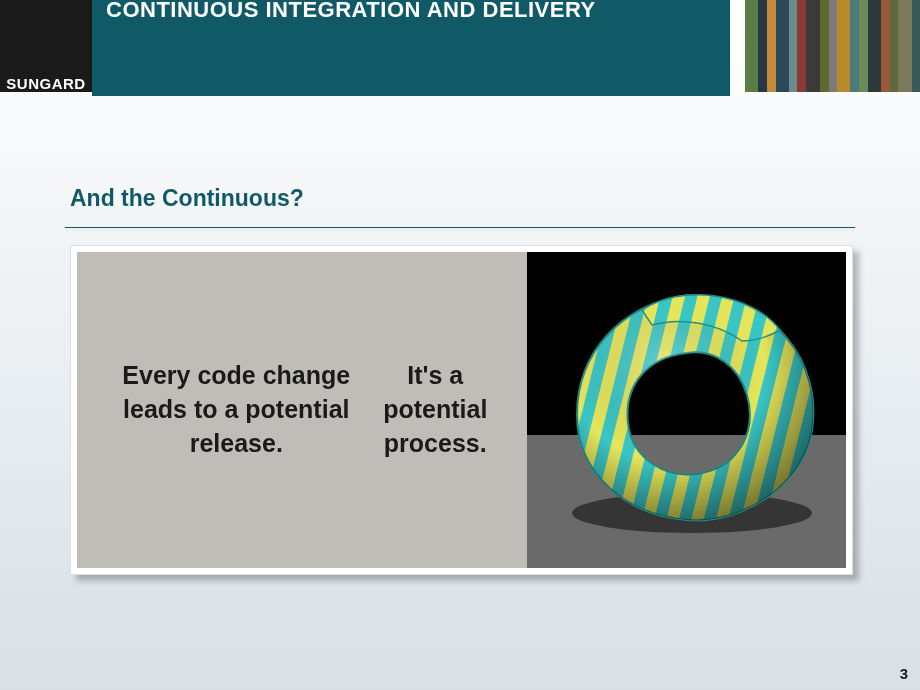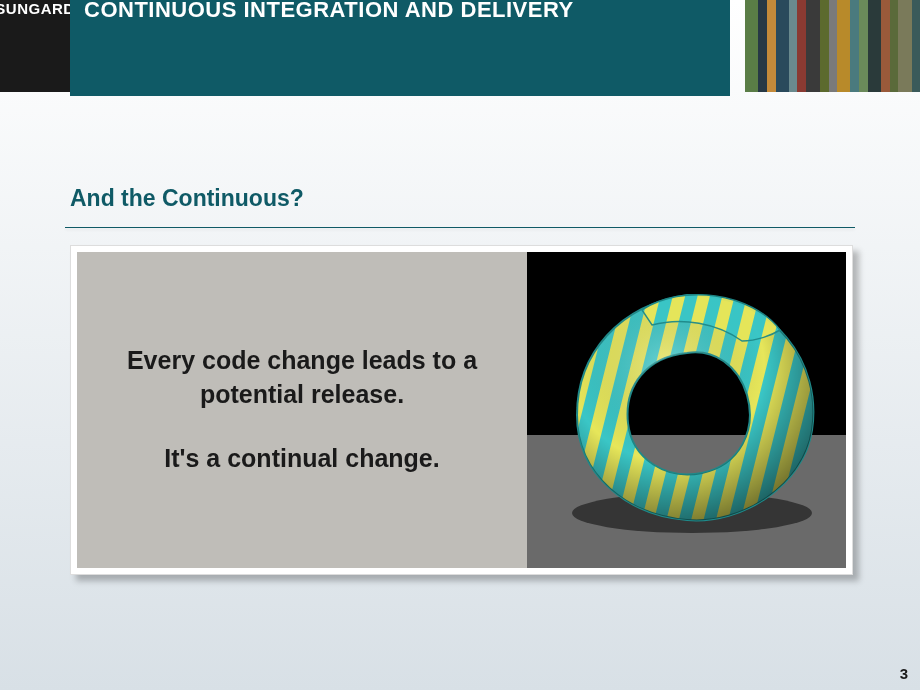--- a/index.html
+++ b/index.html
@@ -8,23 +8,23 @@
     width: 920px; height: 690px;
     background: linear-gradient(to bottom, #ffffff 0%, #d8e0e6 100%);
     position: relative;
   }
   .header {
     width: 730px; height: 92px;
     display: flex;
     align-items: center;
   }
   .logo-box {
-    width: 70px; height: 92px;
+    width: 92px; height: 92px;
     background: #1a1a1a;
-    display: flex; align-items: flex-start; justify-content: center;
+    display: flex; align-items: flex-end; justify-content: center;
   }
   .logo-text {
     color: #fff; font-weight: bold; font-size: 15px; letter-spacing: 0.5px;
   }
   .title-bar {
     flex: 1; height: 99px;
     background: #0f5a66;
     display: flex; align-items: flex-start;
     padding-left: 14px;
   }
@@ -50,21 +50,21 @@
     width: 783px; height: 330px;
     background: #fff;
     border: 1px solid #ddd;
     box-shadow: 6px 6px 6px rgba(0,0,0,0.25);
     display: flex;
     padding: 6px;
   }
   .card-left {
     flex: 1;
     background: #bfbdb8;
-    display: flex; flex-direction: column;
+    display: flex; 
     align-items: center; justify-content: center;
     text-align: center;
     padding: 20px 26px;
   }
   .body-line { color: #1a1a1a; font-weight: bold; font-size: 25px; line-height: 1.35; }
   .body-gap { height: 30px; }
   .card-right {
     width: 319px; height: 100%;
     background: #000;
     display: flex; align-items: center; justify-content: center;
@@ -112,21 +112,21 @@
       <div class="stripe" style="width: 8.75px; background: rgb(58, 90, 90);"></div>
     </div>
 
   <div class="slide-title">And the Continuous?</div>
   <div class="title-rule"></div>
 
   <div class="content-card">
     <div class="card-left">
       <div class="body-line">Every code change leads to a potential release.</div>
       <div class="body-gap"></div>
-      <div class="body-line">It's a continual change.</div>
+      <div class="body-line">It's a potential process.</div>
     </div>
     <div class="card-right">
       <div class="floor"></div>
       <svg class="mobius" width="290" height="270" viewBox="0 0 290 270">
         <defs>
           <pattern id="stripesP" patternUnits="userSpaceOnUse" width="24" height="24" patternTransform="rotate(14)">
             <rect width="12" height="24" fill="#3ac6c6"></rect>
             <rect x="12" width="12" height="24" fill="#e6e65a"></rect>
           </pattern>
           <radialGradient id="shade" cx="38%" cy="32%" r="75%">

